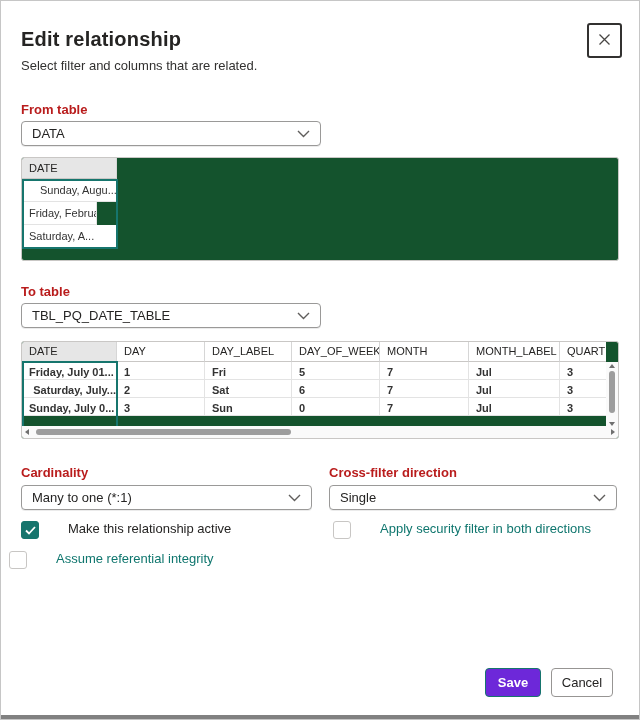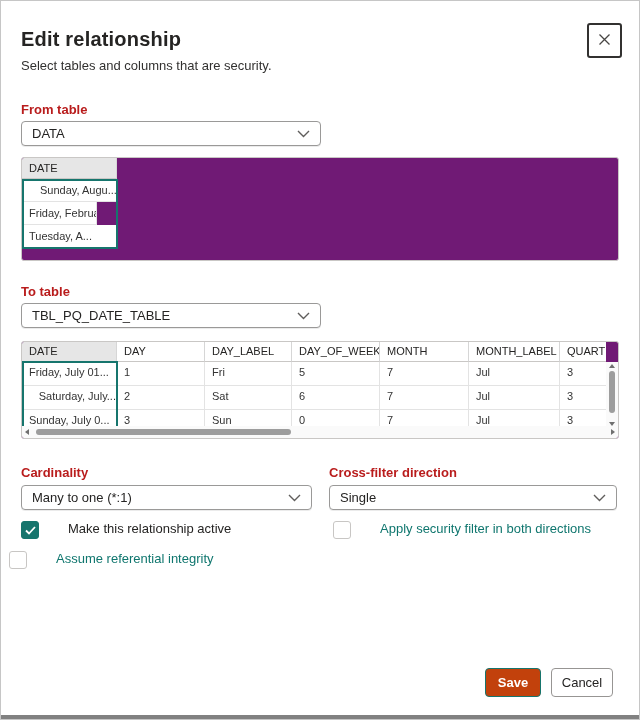--- a/index.html
+++ b/index.html
@@ -16,37 +16,37 @@
                border:2px solid #323130; border-radius:3px; display:flex; align-items:center; justify-content:center; cursor:pointer; }
 
   .field-label { position:absolute; font-size:13px; font-weight:600; color:#b91c1c; }
 
   .dropdown { position:absolute; height:25px; background:#fff; border:1px solid #9a9998; border-radius:4px;
               font-size:13px; color:#252423; display:flex; align-items:center; padding:0 10px; cursor:pointer;
               box-shadow:0 1px 0 rgba(0,0,0,.08); }
   .dropdown .dd-value { flex:1; overflow:hidden; white-space:nowrap; }
   .dropdown .chev { flex:none; display:flex; align-items:center; }
 
-  .grid { position:absolute; left:20px; background:#701a75; border:1px solid #c9c7c5; border-radius:3px; overflow:hidden; }
+  .grid { position:absolute; left:20px; background:#14532d; border:1px solid #c9c7c5; border-radius:3px; overflow:hidden; }
   .grid-inner { position:absolute; inset:0; overflow:hidden; }
   .grid-header { display:flex; }
   .hcell { flex:none; font-size:11px; color:#252423; padding-left:7px; border-right:1px solid #d6d6d6;
            border-bottom:1px solid #c9c7c5; background:#fff; white-space:nowrap; overflow:hidden; cursor:pointer; }
   .hcell.first { background:#e6e6e6; }
   .grow { display:flex; }
   .gcell { flex:none; font-size:11px; color:#333; padding-left:7px; border-right:1px solid #e3e3e3;
            border-bottom:1px solid #e3e3e3; background:#fff; white-space:nowrap; overflow:hidden; cursor:pointer; }
 
   .from-grid { top:156px; width:598px; height:104px; }
   .from-grid .hcell { height:21px; line-height:20px; }
   .from-grid .gcell { height:23px; line-height:22px; }
 
   .to-grid { top:340px; width:598px; height:98px; }
   .to-grid .hcell { height:20px; line-height:19px; }
-  .to-grid .gcell { height:24px; line-height:21px; }
+  .to-grid .gcell { height:18px; line-height:21px;font-weight:bold; }
   .to-grid .grid-inner { right:12px; }
 
   .sel-box { position:absolute; border:2px solid #16756D; pointer-events:none; }
 
   
   .vscroll { position:absolute; right:0; top:20px; width:12px; height:66px; background:#fafafa; }
   .vthumb { position:absolute; left:3px; top:9px; width:6px; height:42px; background:#9d9d9d; border-radius:3px; cursor:pointer; }
   .tri-up    { position:absolute; left:3px; top:2px;    width:0; height:0; border-left:3px solid transparent; border-right:3px solid transparent; border-bottom:4px solid #6f6f6f; cursor:pointer; }
   .tri-down  { position:absolute; left:3px; bottom:2px; width:0; height:0; border-left:3px solid transparent; border-right:3px solid transparent; border-top:4px solid #6f6f6f; cursor:pointer; }
   .hscroll { position:absolute; left:0; right:0; bottom:0; height:12px; background:#fafafa; }
@@ -61,39 +61,39 @@
   .check-row .cb-label { font-size:13px; color:#252423; }
   .check-row.checked .checkbox { background:#16756D; border-color:#16756D; }
   .check-row .checkbox svg { display:none; }
   .check-row.checked .checkbox svg { display:block; }
   .check-row.disabled .checkbox { border-color:#c8c6c4; cursor:default; }
   .check-row.disabled .cb-label { color:#0f766e; }
 
   
   .btn { position:absolute; top:667px; height:29px; border-radius:4px; font-size:13px; font-weight:600;
          display:flex; align-items:center; justify-content:center; cursor:pointer; font-family:inherit; }
-  .btn-save { left:484px; width:56px; background:#c2410c; border:1px solid #16756D; color:#fff; }
+  .btn-save { left:484px; width:56px; background:#6d28d9; border:1px solid #16756D; color:#fff; }
   .btn-cancel { left:550px; width:62px; background:#fff; border:1px solid #979593; color:#252423; font-weight:400; }
 </style>
 </head>
 <body>
 
 <div class="dialog">
 
   <div class="title">Edit relationship</div>
 
   <div class="close-btn">
     <span>
       <svg width="13" height="13" viewBox="0 0 13 13">
           <path d="M1.5 1.5 L11.5 11.5 M11.5 1.5 L1.5 11.5" stroke="#484644" stroke-width="1.3" fill="none"></path>
         </svg>
     </span>
   </div>
 
-  <div class="subtitle">Select tables and columns that are security.</div>
+  <div class="subtitle">Select filter and columns that are related.</div>
 
   <div class="field-label" style="left:20px; top:101px;">From table</div>
   <div class="dropdown" style="left:20px; top:120px; width:300px;">
     <span class="dd-value">DATA</span>
     <span class="chev">
       <svg width="13" height="8" viewBox="0 0 13 8">
           <path d="M1 1l5.5 5.5L12 1" stroke="#605e5c" stroke-width="1.4" fill="none"></path>
         </svg>
     </span>
   </div>
@@ -104,21 +104,21 @@
           <div class="hcell first" style="width: 95px;">DATE</div>
         </div>
       <div class="grid-body">
           <div class="grow">
             <div class="gcell" style="width: 95px; padding-left: 18px;">Sunday, Augu...</div>
           </div>
           <div class="grow">
             <div class="gcell" style="width: 75px; text-align: center;">Friday, Februa...</div>
           </div>
           <div class="grow">
-            <div class="gcell" style="width: 95px;">Tuesday, A...</div>
+            <div class="gcell" style="width: 95px;">Saturday, A...</div>
           </div>
         </div>
       <div class="sel-box" style="left:0; top:21px; width:96px; height:70px;"></div>
     </div>
   </div>
 
   <div class="field-label" style="left:20px; top:283px;">To table</div>
   <div class="dropdown" style="left:20px; top:302px; width:300px;">
     <span class="dd-value">TBL_PQ_DATE_TABLE</span>
     <span class="chev">

